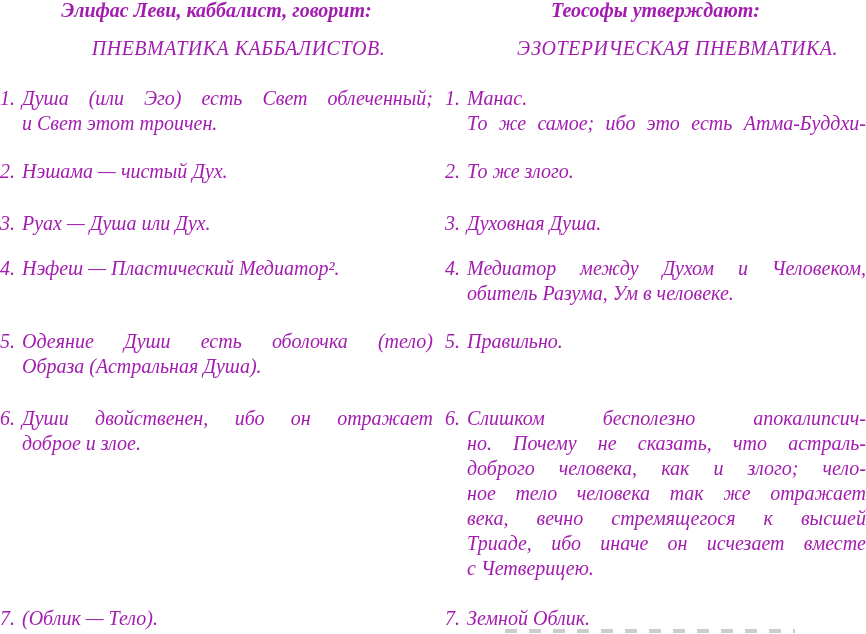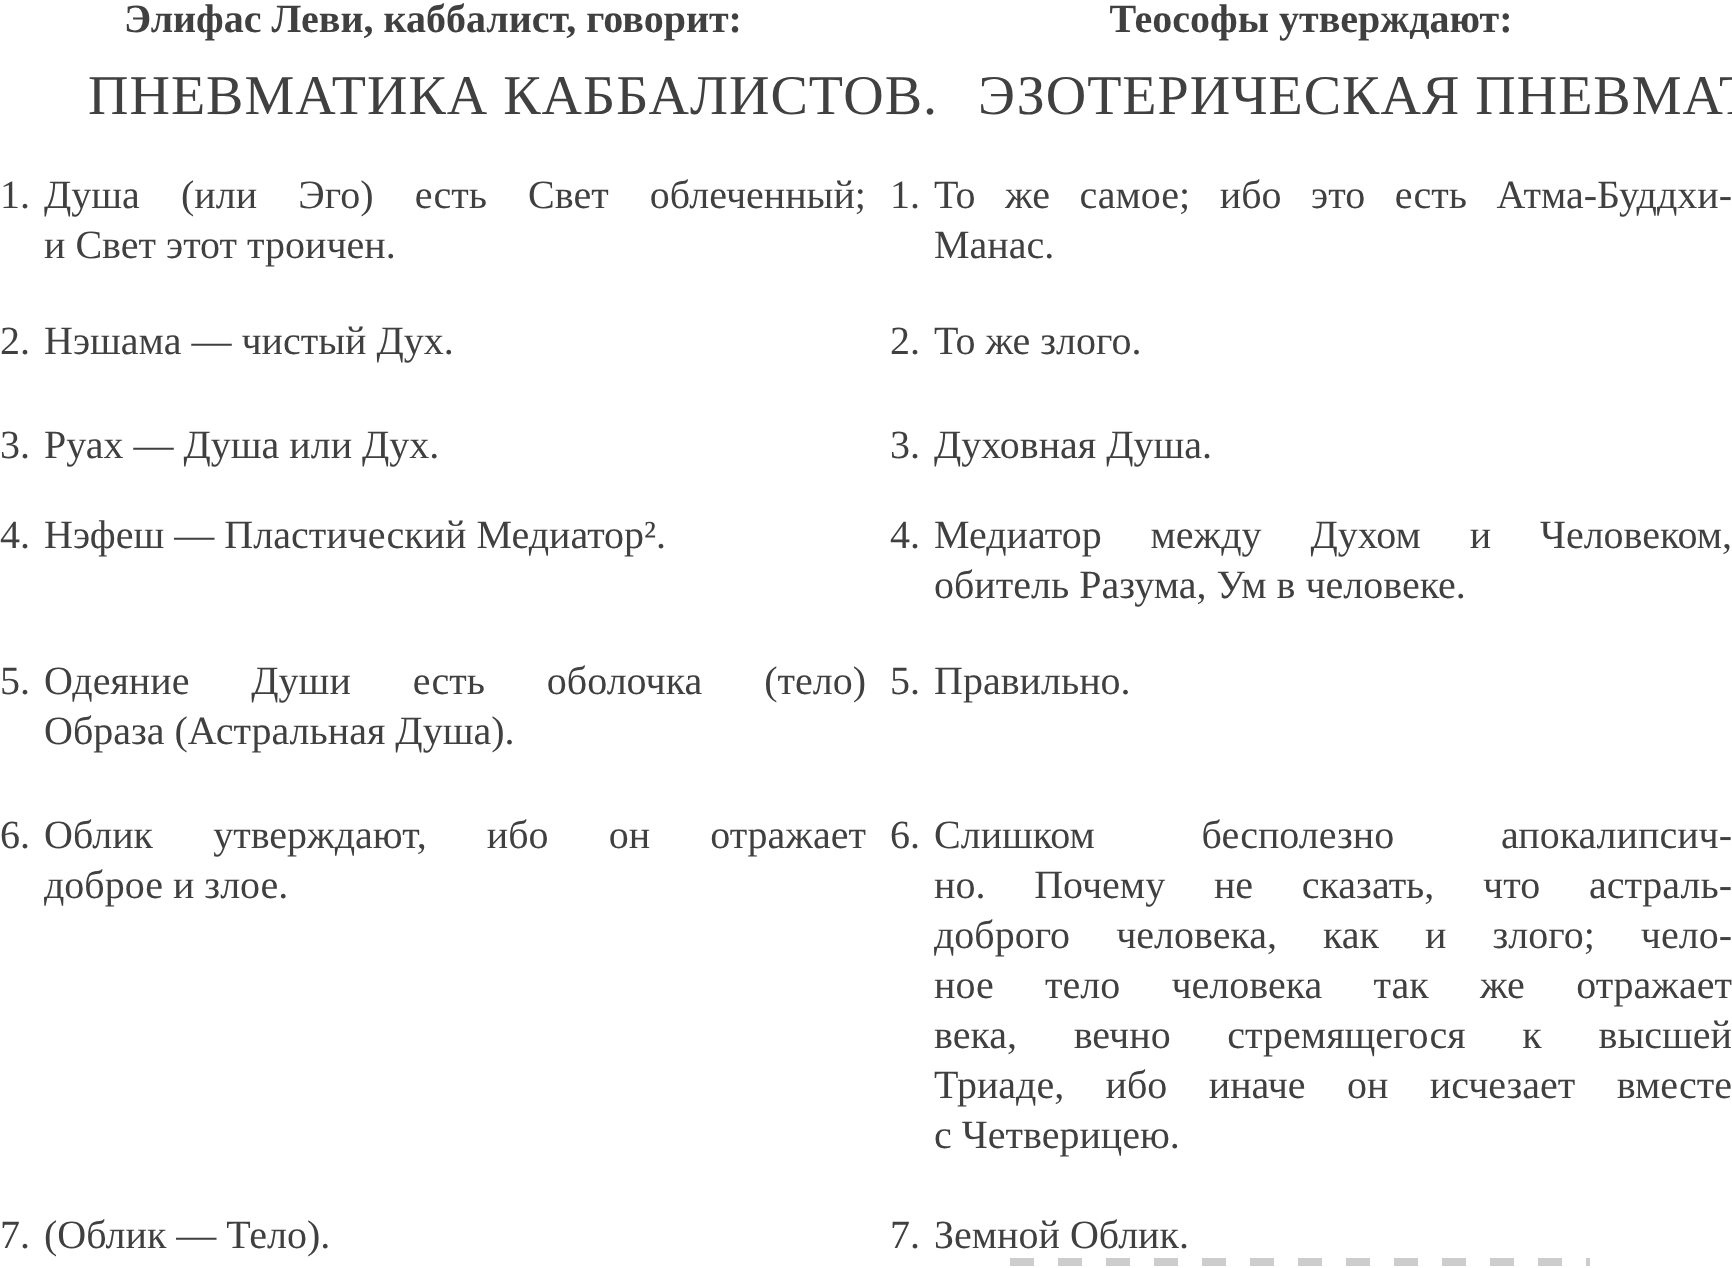--- a/index.html
+++ b/index.html
@@ -1,36 +1,37 @@
 <!DOCTYPE html>
 <html><head>
 <meta charset="utf-8">
 <style>
   html, body { margin: 0; padding: 0; background: #ffffff; }
   .page {
     position: relative;
     width: 866px;
     height: 634px;
     background: #ffffff;
-    color: #404040;
+    color: #a21caf;
     font-family: "Liberation Serif", "DejaVu Serif", serif;
     overflow: hidden;
+    font-style: italic;
   }
   .column { position: absolute; top: 0; height: 634px; }
   #col-0 { left: 0;   width: 433px; }
   #col-1 { left: 445px; width: 421px; }
   .col-header {
     position: absolute; top: -2px; left: 0; right: 0;
     text-align: center; font-weight: bold;
     font-size: 20px; line-height: 25px; white-space: nowrap;
   }
   .col-subheader {
     position: absolute; top: 36px; left: 0; right: 0;
     text-align: center; font-weight: normal;
-    font-size: 28px; line-height: 25px; letter-spacing: 0.5px; white-space: nowrap; padding-left: 44px;
+    font-size: 20px; line-height: 25px; letter-spacing: 0.5px; white-space: nowrap; padding-left: 44px;
   }
   .item {
     position: absolute; left: 0; right: 0;
     display: flex; align-items: flex-start;
     font-size: 20px; line-height: 25px;
   }
   .num { flex: 0 0 22px; width: 22px; }
   .body { flex: 1 1 auto; min-width: 0; }
   .line { text-align: left; }
   .line.jl { text-align: justify; text-align-last: justify; }
@@ -77,42 +78,42 @@
         <div class="item" style="top: 329px;">
           <span class="num">5.</span>
           <div class="body">
             <div class="line jl">Одеяние Души есть оболочка (тело)</div>
             <div class="line">Образа (Астральная Душа).</div>
           </div>
         </div>
         <div class="item" style="top: 406px;">
           <span class="num">6.</span>
           <div class="body">
-            <div class="line jl">Облик утверждают, ибо он отражает</div>
+            <div class="line jl">Души двойственен, ибо он отражает</div>
             <div class="line">доброе и злое.</div>
           </div>
         </div>
         <div class="item" style="top: 606px;">
           <span class="num">7.</span>
           <div class="body">
             <div class="line">(Облик — Тело).</div>
           </div>
         </div>
       </div>
   </div>
 
   <div class="column" id="col-1">
     <div class="col-header">Теософы утверждают:</div>
     <div class="col-subheader">ЭЗОТЕРИЧЕСКАЯ ПНЕВМАТИКА.</div>
     <div class="items-layer">
         <div class="item" style="top: 86px;">
           <span class="num">1.</span>
           <div class="body">
+            <div class="line">Манас.</div>
             <div class="line jl">То же самое; ибо это есть Атма-Буддхи-</div>
-            <div class="line">Манас.</div>
           </div>
         </div>
         <div class="item" style="top: 159px;">
           <span class="num">2.</span>
           <div class="body">
             <div class="line">То же злого.</div>
           </div>
         </div>
         <div class="item" style="top: 211px;">
           <span class="num">3.</span>

